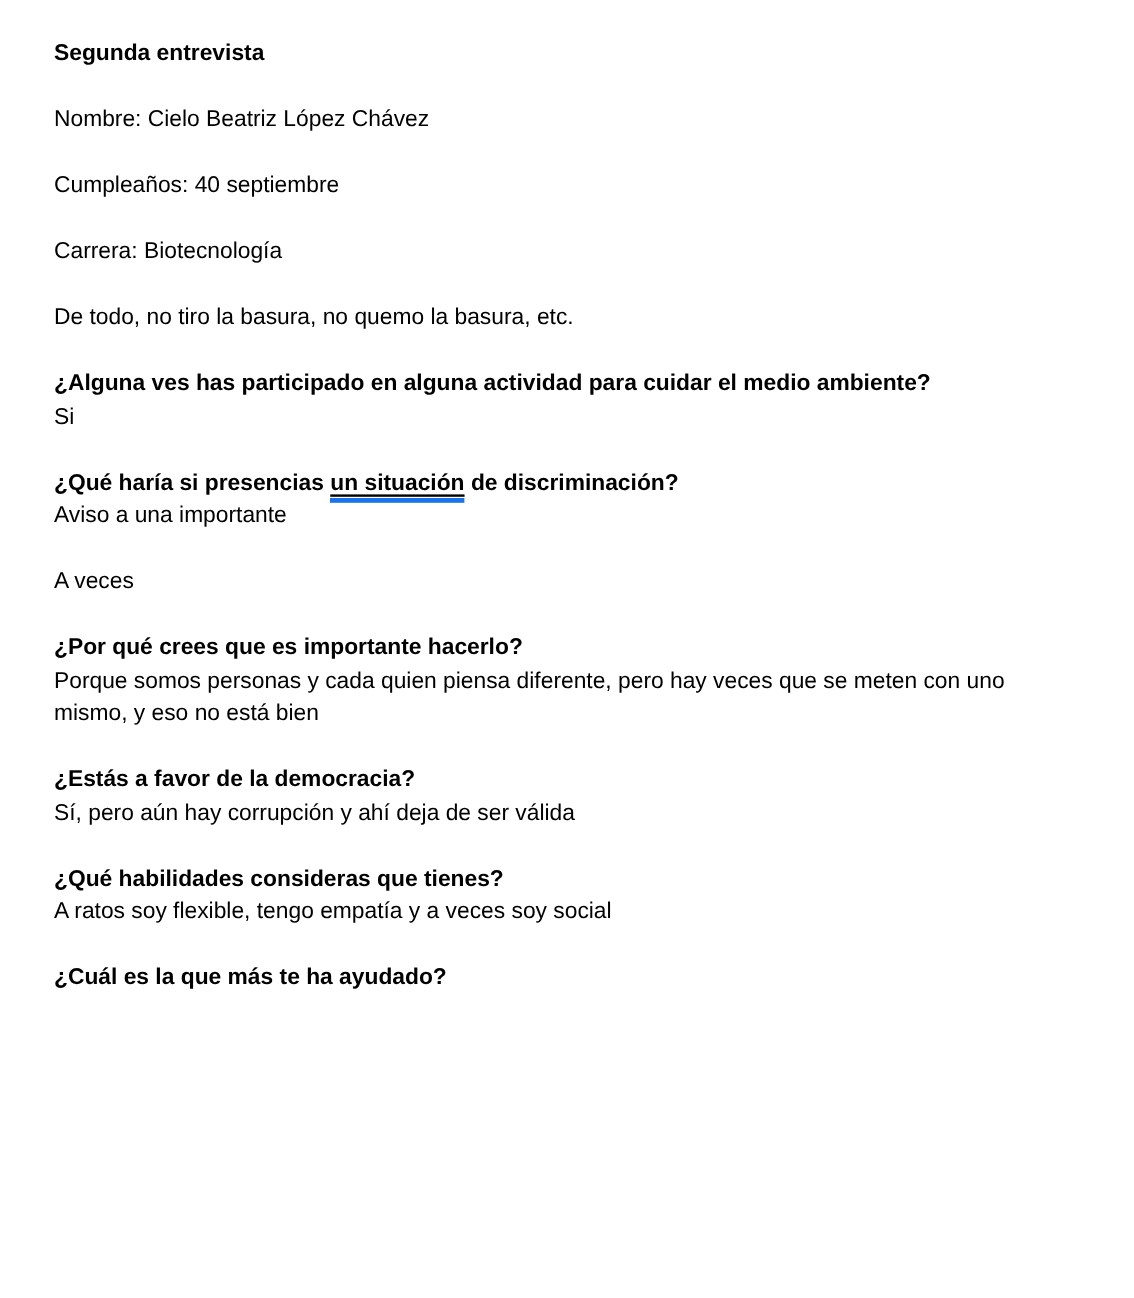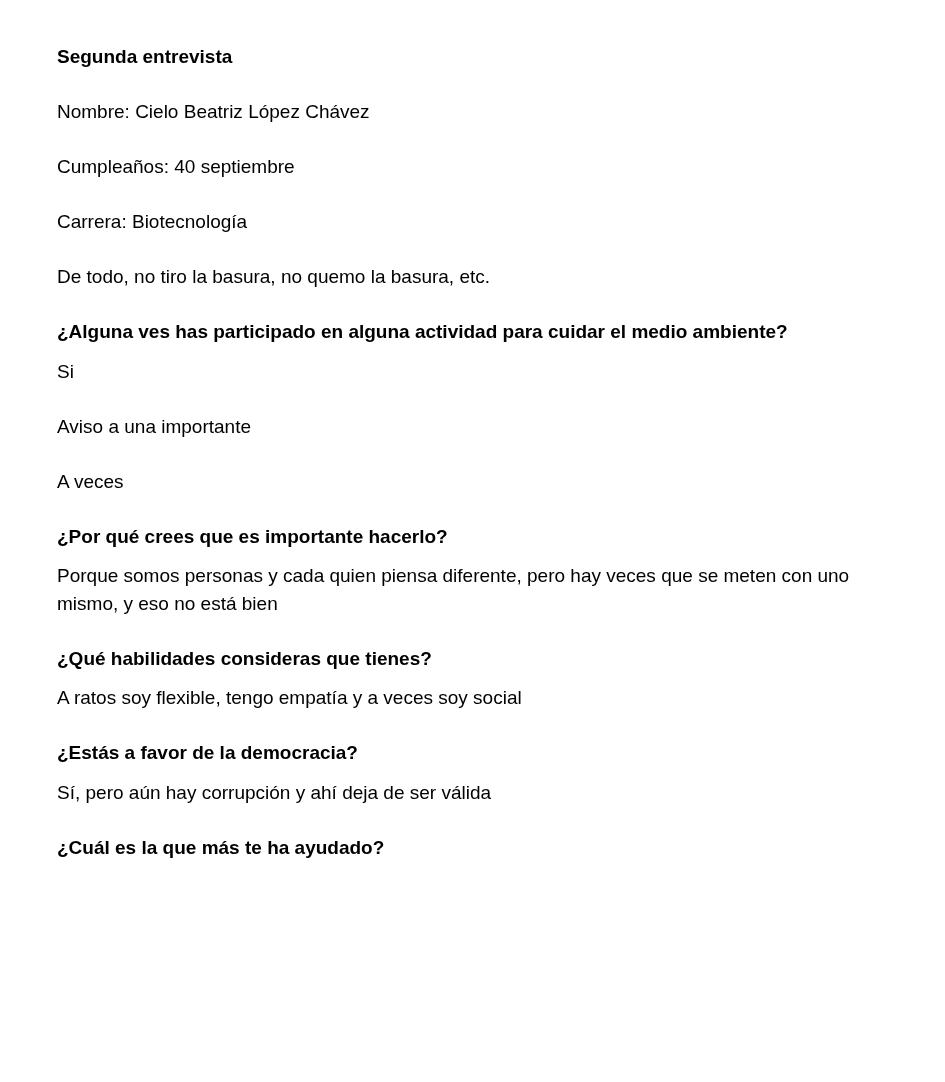--- a/index.html
+++ b/index.html
@@ -12,21 +12,21 @@
   }
   .page {
     box-sizing: border-box;
     width: 945px;
     height: 1082px;
     padding: 31px 82px 0 45px;
     background: #ffffff;
     overflow: hidden;
   }
   p {
-    margin: 12px;
+    margin: 0;
     font-size: 19px;
     line-height: 27.5px;
     white-space: pre-wrap;
   }
   .title { font-weight: bold; margin-bottom: 27.5px; }
   .field { margin-bottom: 27.5px; }
   .field .label { font-weight: normal; }
   .qa { margin-bottom: 27.5px; }
   .q { font-weight: bold; }
   .grammar {
@@ -55,39 +55,40 @@
   <div class="qa">
   <p class="a">De todo, no tiro la basura, no quemo la basura, etc.</p>
       </div>
 
   <div class="qa">
     <p class="q"><span>¿Alguna ves has participado en alguna actividad para cuidar el medio ambiente?</span></p>
   <p class="a">Si</p>
       </div>
 
   <div class="qa">
+    <p class="q"><span>¿Qué haría si presencias </span><span class="grammar" style="border-bottom-color: rgb(26, 115, 232);">un situación</span><span> de discriminación?</span></p>
   <p class="a">Aviso a una importante</p>
       </div>
 
   <div class="qa">
   <p class="a">A veces</p>
       </div>
 
   <div class="qa">
     <p class="q"><span>¿Por qué crees que es importante hacerlo?</span></p>
   <p class="a">Porque somos personas y cada quien piensa diferente, pero hay veces que se meten con uno mismo, y eso no está bien</p>
       </div>
 
   <div class="qa">
-    <p class="q"><span>¿Qué habilidades consideras que tienes?</span></p>
-  <p class="a">A ratos soy flexible, tengo empatía y a veces soy social</p>
+    <p class="q"><span>¿Estás a favor de la democracia?</span></p>
+  <p class="a">Sí, pero aún hay corrupción y ahí deja de ser válida</p>
       </div>
 
   <div class="qa">
-    <p class="q"><span>¿Estás a favor de la democracia?</span></p>
-  <p class="a">Sí, pero aún hay corrupción y ahí deja de ser válida</p>
+    <p class="q"><span>¿Qué habilidades consideras que tienes?</span></p>
+  <p class="a">A ratos soy flexible, tengo empatía y a veces soy social</p>
       </div>
 
   <div class="qa">
     <p class="q"><span>¿Cuál es la que más te ha ayudado?</span></p>
       </div>
 </div>
 </div>
 
 </body></html>

